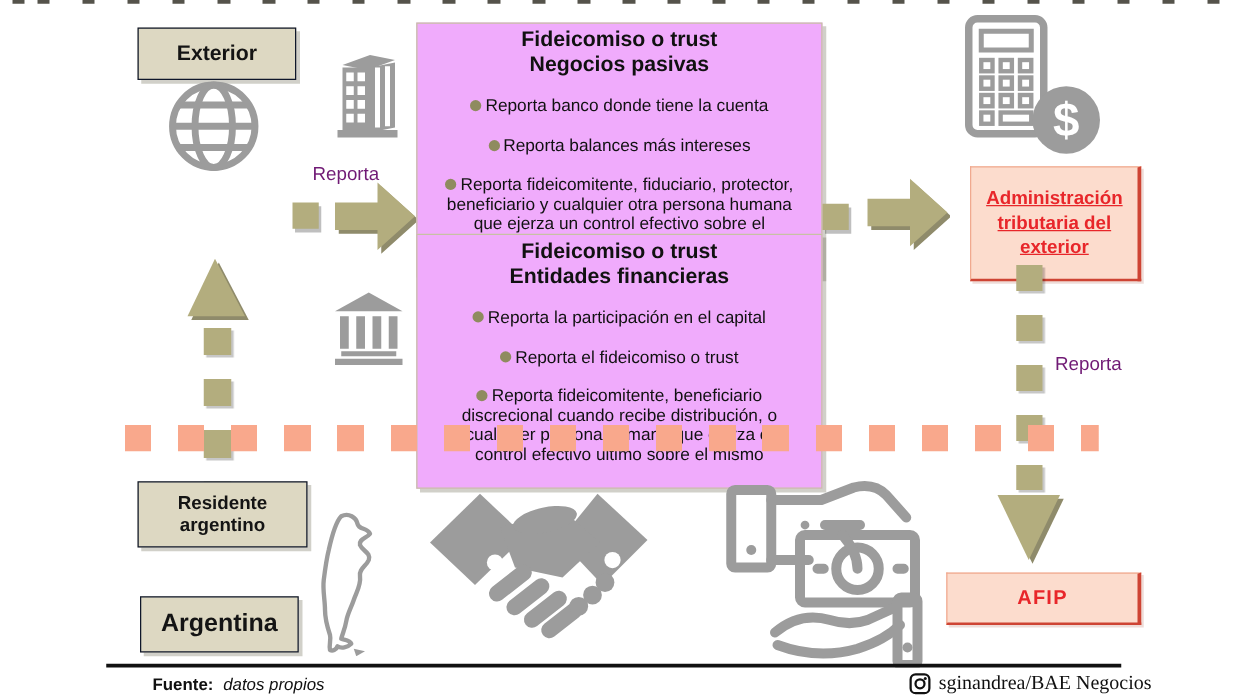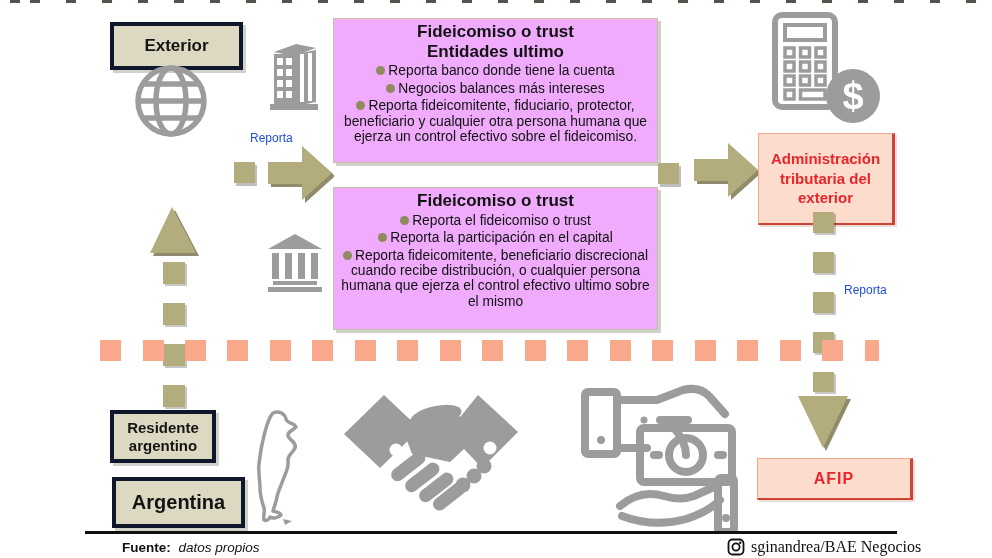--- a/index.html
+++ b/index.html
@@ -1,47 +1,47 @@
 <!DOCTYPE html>
 <html><head>
 <meta charset="utf-8">
 <style>
   html,body{margin:0;padding:0;background:#fff;}
   #stage{position:relative;width:992px;height:558px;background:#fff;overflow:hidden;
          font-family:"Liberation Sans",sans-serif;color:#111;}
   .abs{position:absolute;}
 
   
-  .beige-box{background:#ddd8c2;border:4px solid #0f172a;box-shadow:3px 3px 0 rgba(90,85,60,.28);
+  .beige-box{background:#ddd8c2;border:1px solid #0f172a;box-shadow:3px 3px 0 rgba(90,85,60,.28);
              display:flex;align-items:center;justify-content:center;text-align:center;
              font-weight:bold;color:#141414;}
 
   
   .content-box{background:#f0abfc;border:1px solid #c7c1a4;box-shadow:3px 3px 0 rgba(90,85,60,.28);
                text-align:center;padding:3px 4px;box-sizing:border-box;}
   .content-title{font-weight:bold;font-size:17px;line-height:1.16;color:#111;}
   .bullets{font-size:13.8px;line-height:1.12;margin-top:1px;color:#111;}
-  .bullet-row{margin:2px;}
+  .bullet-row{margin:16px;}
   .dot{display:inline-block;width:9px;height:9px;border-radius:50%;background:#8f8b5f;
        margin-right:3px;position:relative;top:0;}
 
   
   .pink-box{background:#fcdccd;border:1px solid #f0a98f;border-right:3px solid #ce4434;
             border-bottom:2px solid #ce4434;box-shadow:2px 2px 0 rgba(160,60,40,.18);
             color:#e8262a;font-weight:bold;display:flex;align-items:center;justify-content:center;
             text-align:center;box-sizing:border-box;}
 
   
   .sq{background:#b3ad7e;box-shadow:2px 3px 0 rgba(0,0,0,.25);}
   .chain{filter:drop-shadow(2px 2px 0 rgba(0,0,0,.22));}
   .chain-v{background:repeating-linear-gradient(180deg,#b3ad7e 0 21px,transparent 21px 40px);}
   .red-dash{background:repeating-linear-gradient(90deg,#f9a88c 0 21px,transparent 21px 42.5px);z-index:6;}
   .top-dash{background:repeating-linear-gradient(90deg,#55534b 0 10px,transparent 10px 36px);}
 
-  .lbl{font-size:12px;color:#1d4ed8;}
+  .lbl{font-size:15px;color:#701a75;}
   .footer-rule{background:#111;}
   .src{font-size:13.5px;color:#111;}
   .src b{font-weight:bold;}
   .src i{font-style:italic;}
   .credit{font-family:"Liberation Serif",serif;font-size:16px;color:#111;}
 </style>
 </head>
 <body>
 
 <div id="stage">
@@ -88,33 +88,34 @@
         <rect x="20" y="40" width="6" height="7"></rect>
       <rect x="11" y="51" width="6" height="7"></rect>
         <rect x="20" y="51" width="6" height="7"></rect>
       <rect x="34" y="14" width="4" height="48"></rect>
         <rect x="42" y="13" width="4" height="48"></rect>
     </g>
   </svg>
 
   <div class="abs content-box" style="left:333px;top:18px;width:325px;min-height:145px;">
     <div class="content-title">Fideicomiso o trust</div>
-    <div class="content-title">Entidades ultimo</div>
+    <div class="content-title">Negocios pasivas</div>
     <div class="bullets">
         <div class="bullet-row"><span class="dot"></span><span>Reporta banco donde tiene la cuenta</span></div>
-        <div class="bullet-row"><span class="dot"></span><span>Negocios balances más intereses</span></div>
+        <div class="bullet-row"><span class="dot"></span><span>Reporta balances más intereses</span></div>
         <div class="bullet-row"><span class="dot"></span><span>Reporta fideicomitente, fiduciario, protector, beneficiario y cualquier otra persona humana que ejerza un control efectivo sobre el fideicomiso.</span></div>
       </div>
   </div>
 
   <div class="abs content-box" style="left:333px;top:187px;width:325px;min-height:143px;">
     <div class="content-title">Fideicomiso o trust</div>
+    <div class="content-title">Entidades financieras</div>
     <div class="bullets">
+        <div class="bullet-row"><span class="dot"></span><span>Reporta la participación en el capital</span></div>
         <div class="bullet-row"><span class="dot"></span><span>Reporta el fideicomiso o trust</span></div>
-        <div class="bullet-row"><span class="dot"></span><span>Reporta la participación en el capital</span></div>
         <div class="bullet-row"><span class="dot"></span><span>Reporta fideicomitente, beneficiario discrecional cuando recibe distribución, o cualquier persona humana que ejerza el control efectivo ultimo sobre el mismo</span></div>
       </div>
   </div>
 
   <svg class="abs" style="left:266px;top:232px;" width="58" height="62" viewBox="0 0 58 62">
     <g fill="#9c9c9c">
       <polygon points="29,2 56,17 2,17"></polygon>
       <rect x="6" y="21" width="7" height="26"></rect>
       <rect x="19" y="21" width="7" height="26"></rect>
       <rect x="32" y="21" width="7" height="26"></rect>
@@ -144,21 +145,21 @@
       <rect x="15" y="66" width="9" height="9"></rect>
         <rect x="30.5" y="66" width="9" height="9"></rect>
         <rect x="46" y="66" width="9" height="9"></rect>
       <rect x="15" y="80" width="9" height="9"></rect>
         <rect x="30.5" y="80" width="24.5" height="9"></rect>
     </g>
     <circle cx="83" cy="86" r="27" fill="#9c9c9c"></circle>
     <text x="83" y="99" text-anchor="middle" font-family="Liberation Sans, sans-serif" font-size="38" font-weight="bold" fill="#fff">$</text>
   </svg>
 
-  <div class="abs pink-box" style="left:758px;top:133px;width:137px;height:92px;font-size:15px;line-height:1.3;padding:0 6px;">
+  <div class="abs pink-box" style="left:776px;top:133px;width:137px;height:92px;font-size:15px;line-height:1.3;padding:0 6px;text-decoration:underline;">
     <span>Administración tributaria del exterior</span>
   </div>
 
   <div class="abs chain chain-v" style="left:813px;top:212px;width:21px;height:180px;"></div>
 
   <div class="abs lbl" style="left:844px;top:283px;">Reporta</div>
 
   <svg class="abs" style="left:796px;top:394px;" width="58" height="60" viewBox="0 0 58 60">
     <polygon points="5,5 55,5 30,57" fill="#8f8b6b"></polygon>
     <polygon points="2,2 52,2 27,54" fill="#b3ad7e"></polygon>
@@ -171,21 +172,21 @@
   <svg class="abs" style="left:146px;top:205px;" width="56" height="54" viewBox="0 0 56 54">
     <polygon points="29,5 53,51 7,51" fill="#8f8b6b"></polygon>
     <polygon points="26,2 50,48 4,48" fill="#b3ad7e"></polygon>
   </svg>
 
   <div class="abs chain" style="left:163px;top:262px;width:22px;height:147px;
               background:repeating-linear-gradient(180deg,#b3ad7e 0 22px,transparent 22px 41px);"></div>
 
   <div class="abs red-dash" style="left:100px;top:340px;width:779px;height:21px;"></div>
 
-  <div class="abs beige-box" style="left:110px;top:410px;width:106px;height:53px;font-size:15px;line-height:1.2;padding:0 16px;box-sizing:border-box;">
+  <div class="abs beige-box" style="left:110px;top:385px;width:136px;height:53px;font-size:15px;line-height:1.2;padding:0 16px;box-sizing:border-box;">
     <span>Residente argentino</span>
   </div>
 
   <div class="abs beige-box" style="left:112px;top:477px;width:125px;height:43px;font-size:20px;">
     <span>Argentina</span>
   </div>
 
   <svg class="abs" style="left:245px;top:409px;" width="64" height="116" viewBox="0 0 64 116">
     <path d="M28,4 C34,1 40,5 41,10 C42,15 49,13 51,18 C48,22 42,22 43,27 C45,32 52,33 50,39
              C48,44 42,46 43,52 C44,59 40,65 38,71 C36,77 33,82 32,88 C31,94 29,98 28,102

